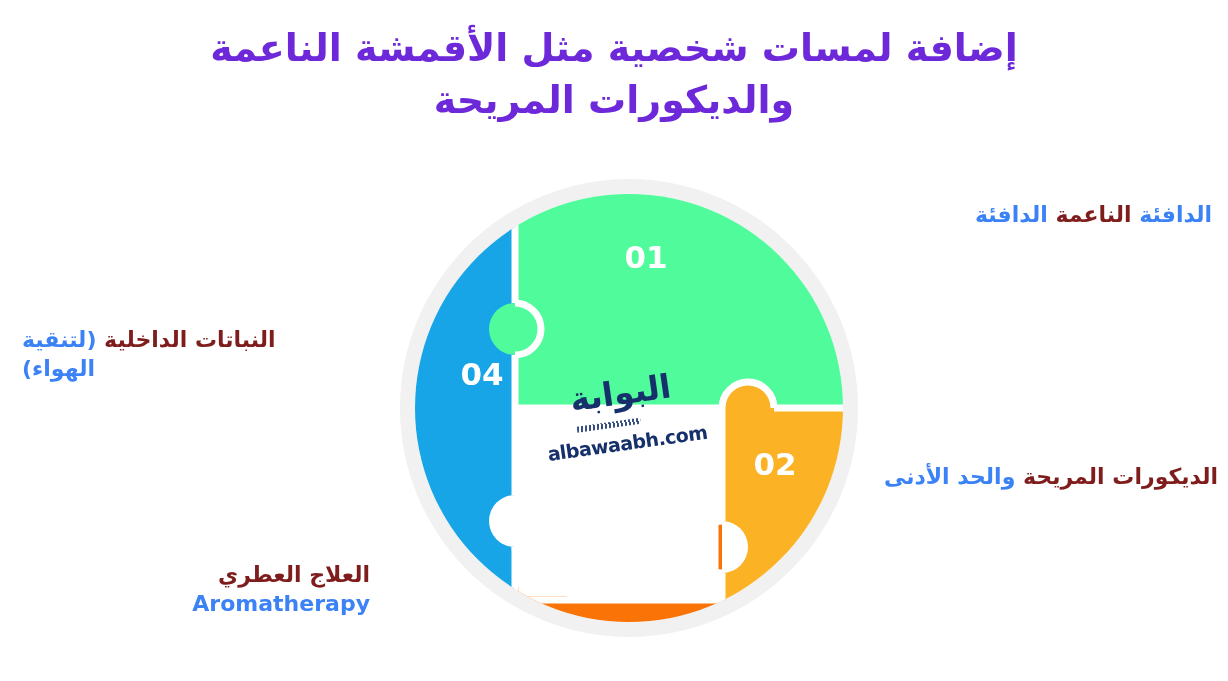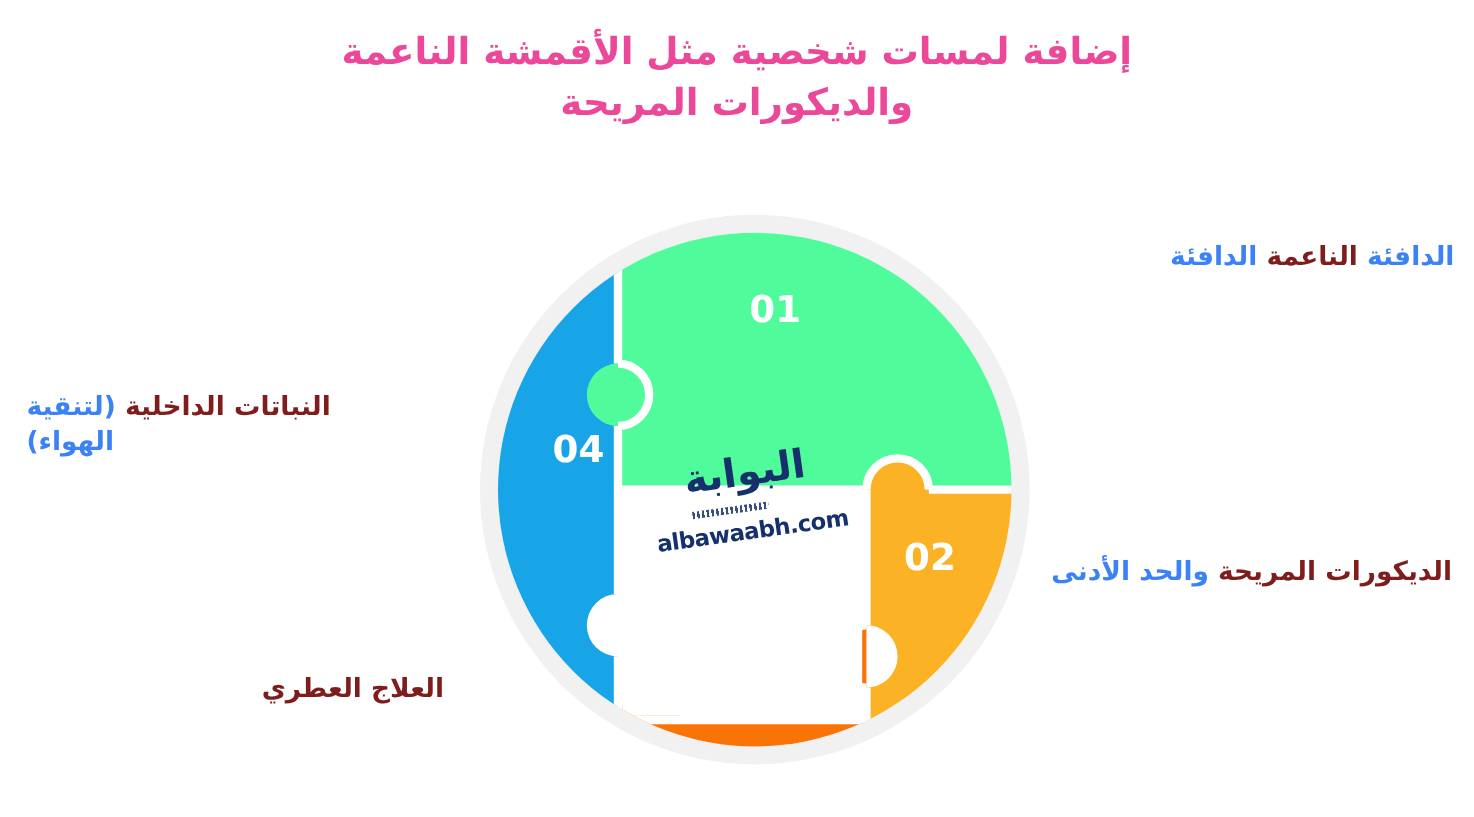--- a/index.html
+++ b/index.html
@@ -11,24 +11,24 @@
     overflow:hidden;
     position:relative;
   }
   .stage{position:absolute;inset:0;}
 
   
   #title{
     position:absolute;
     left:0; right:0; top:22px;
     text-align:center;
-    font-size:31px;
+    font-size:38px;
     font-weight:bold;
     line-height:1.38;
-    color:#ec4899;
+    color:#6d28d9;
     letter-spacing:0px;
     padding:0 79px;
     white-space:pre-line;
     direction:rtl;
   }
 
   
   #wheel{
     position:absolute;
     left:394px; top:155px;
@@ -86,21 +86,21 @@
     position:absolute;
     font-size:22px;
     font-weight:bold;
     line-height:1.32;
     direction:rtl;
   }
   .lbl .red{color:#7f1d1d;}
   .lbl .navy{color:#3b82f6;}
 
   #label-01{ top:200px; right:16px; width:390px; text-align:right; }
-  #label-02{ top:462px; right:10px; width:350px; text-align:center; }
+  #label-02{ top:462px; right:10px; width:350px; text-align:right; }
   #label-03{ top:560px; left:150px; width:220px; text-align:right; }
   #label-04{ top:325px; left:22px;  width:330px; text-align:left; }
 
   .lbl .en{direction:ltr;display:block;}
 </style>
 </head>
 <body>
 
 <div class="stage">
 
@@ -183,17 +183,17 @@
   <div id="logo">
     <div class="logo-line1">البوابة</div>
     <div class="logo-dots"></div>
     <div class="logo-line2">albawaabh.com</div>
   </div>
 
   <div class="lbl" id="label-01"><span class="navy">الدافئة </span><span class="red">الناعمة</span><span class="navy"> الدافئة</span></div>
 
   <div class="lbl" id="label-02"><span class="red">الديكورات المريحة</span><span class="navy"> والحد الأدنى</span></div>
 
-  <div class="lbl" id="label-03"><span class="red">العلاج العطري</span></div>
+  <div class="lbl" id="label-03"><span class="red">العلاج العطري</span><span class="navy en">Aromatherapy</span></div>
 
   <div class="lbl" id="label-04"><span class="red">النباتات الداخلية</span><span class="navy"> (لتنقية الهواء)</span></div>
 
 </div>
 
 </body></html>

